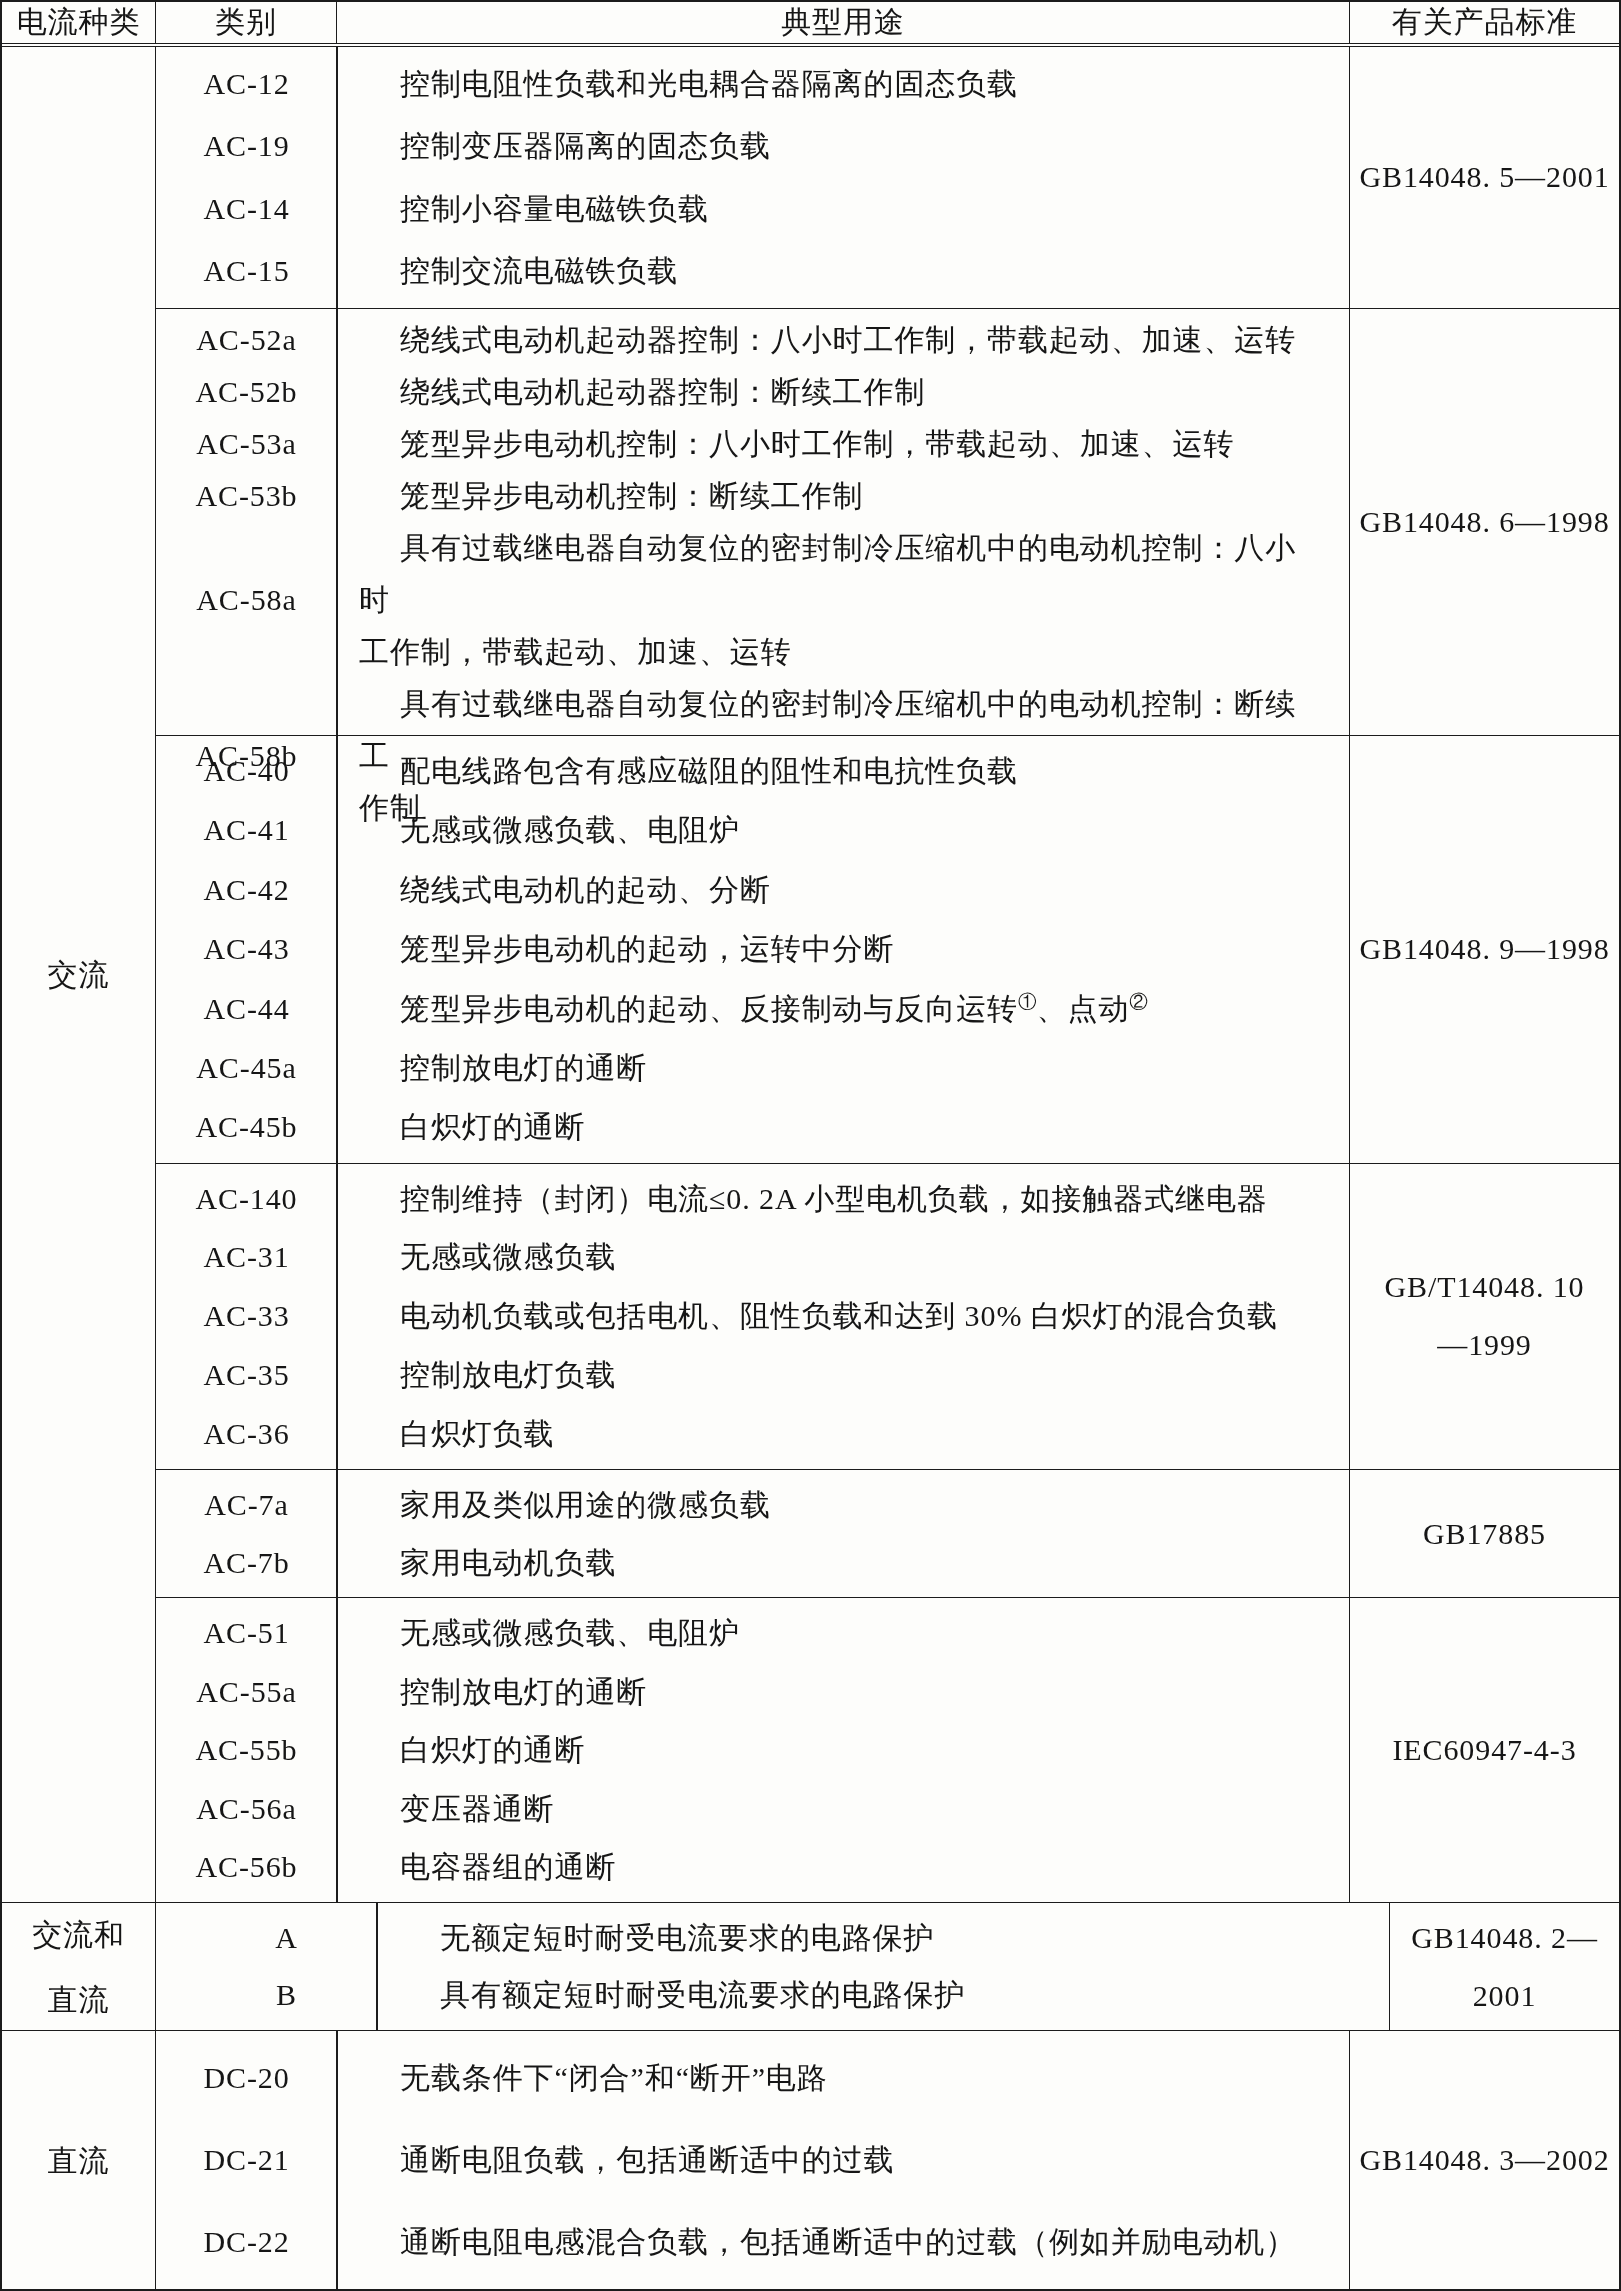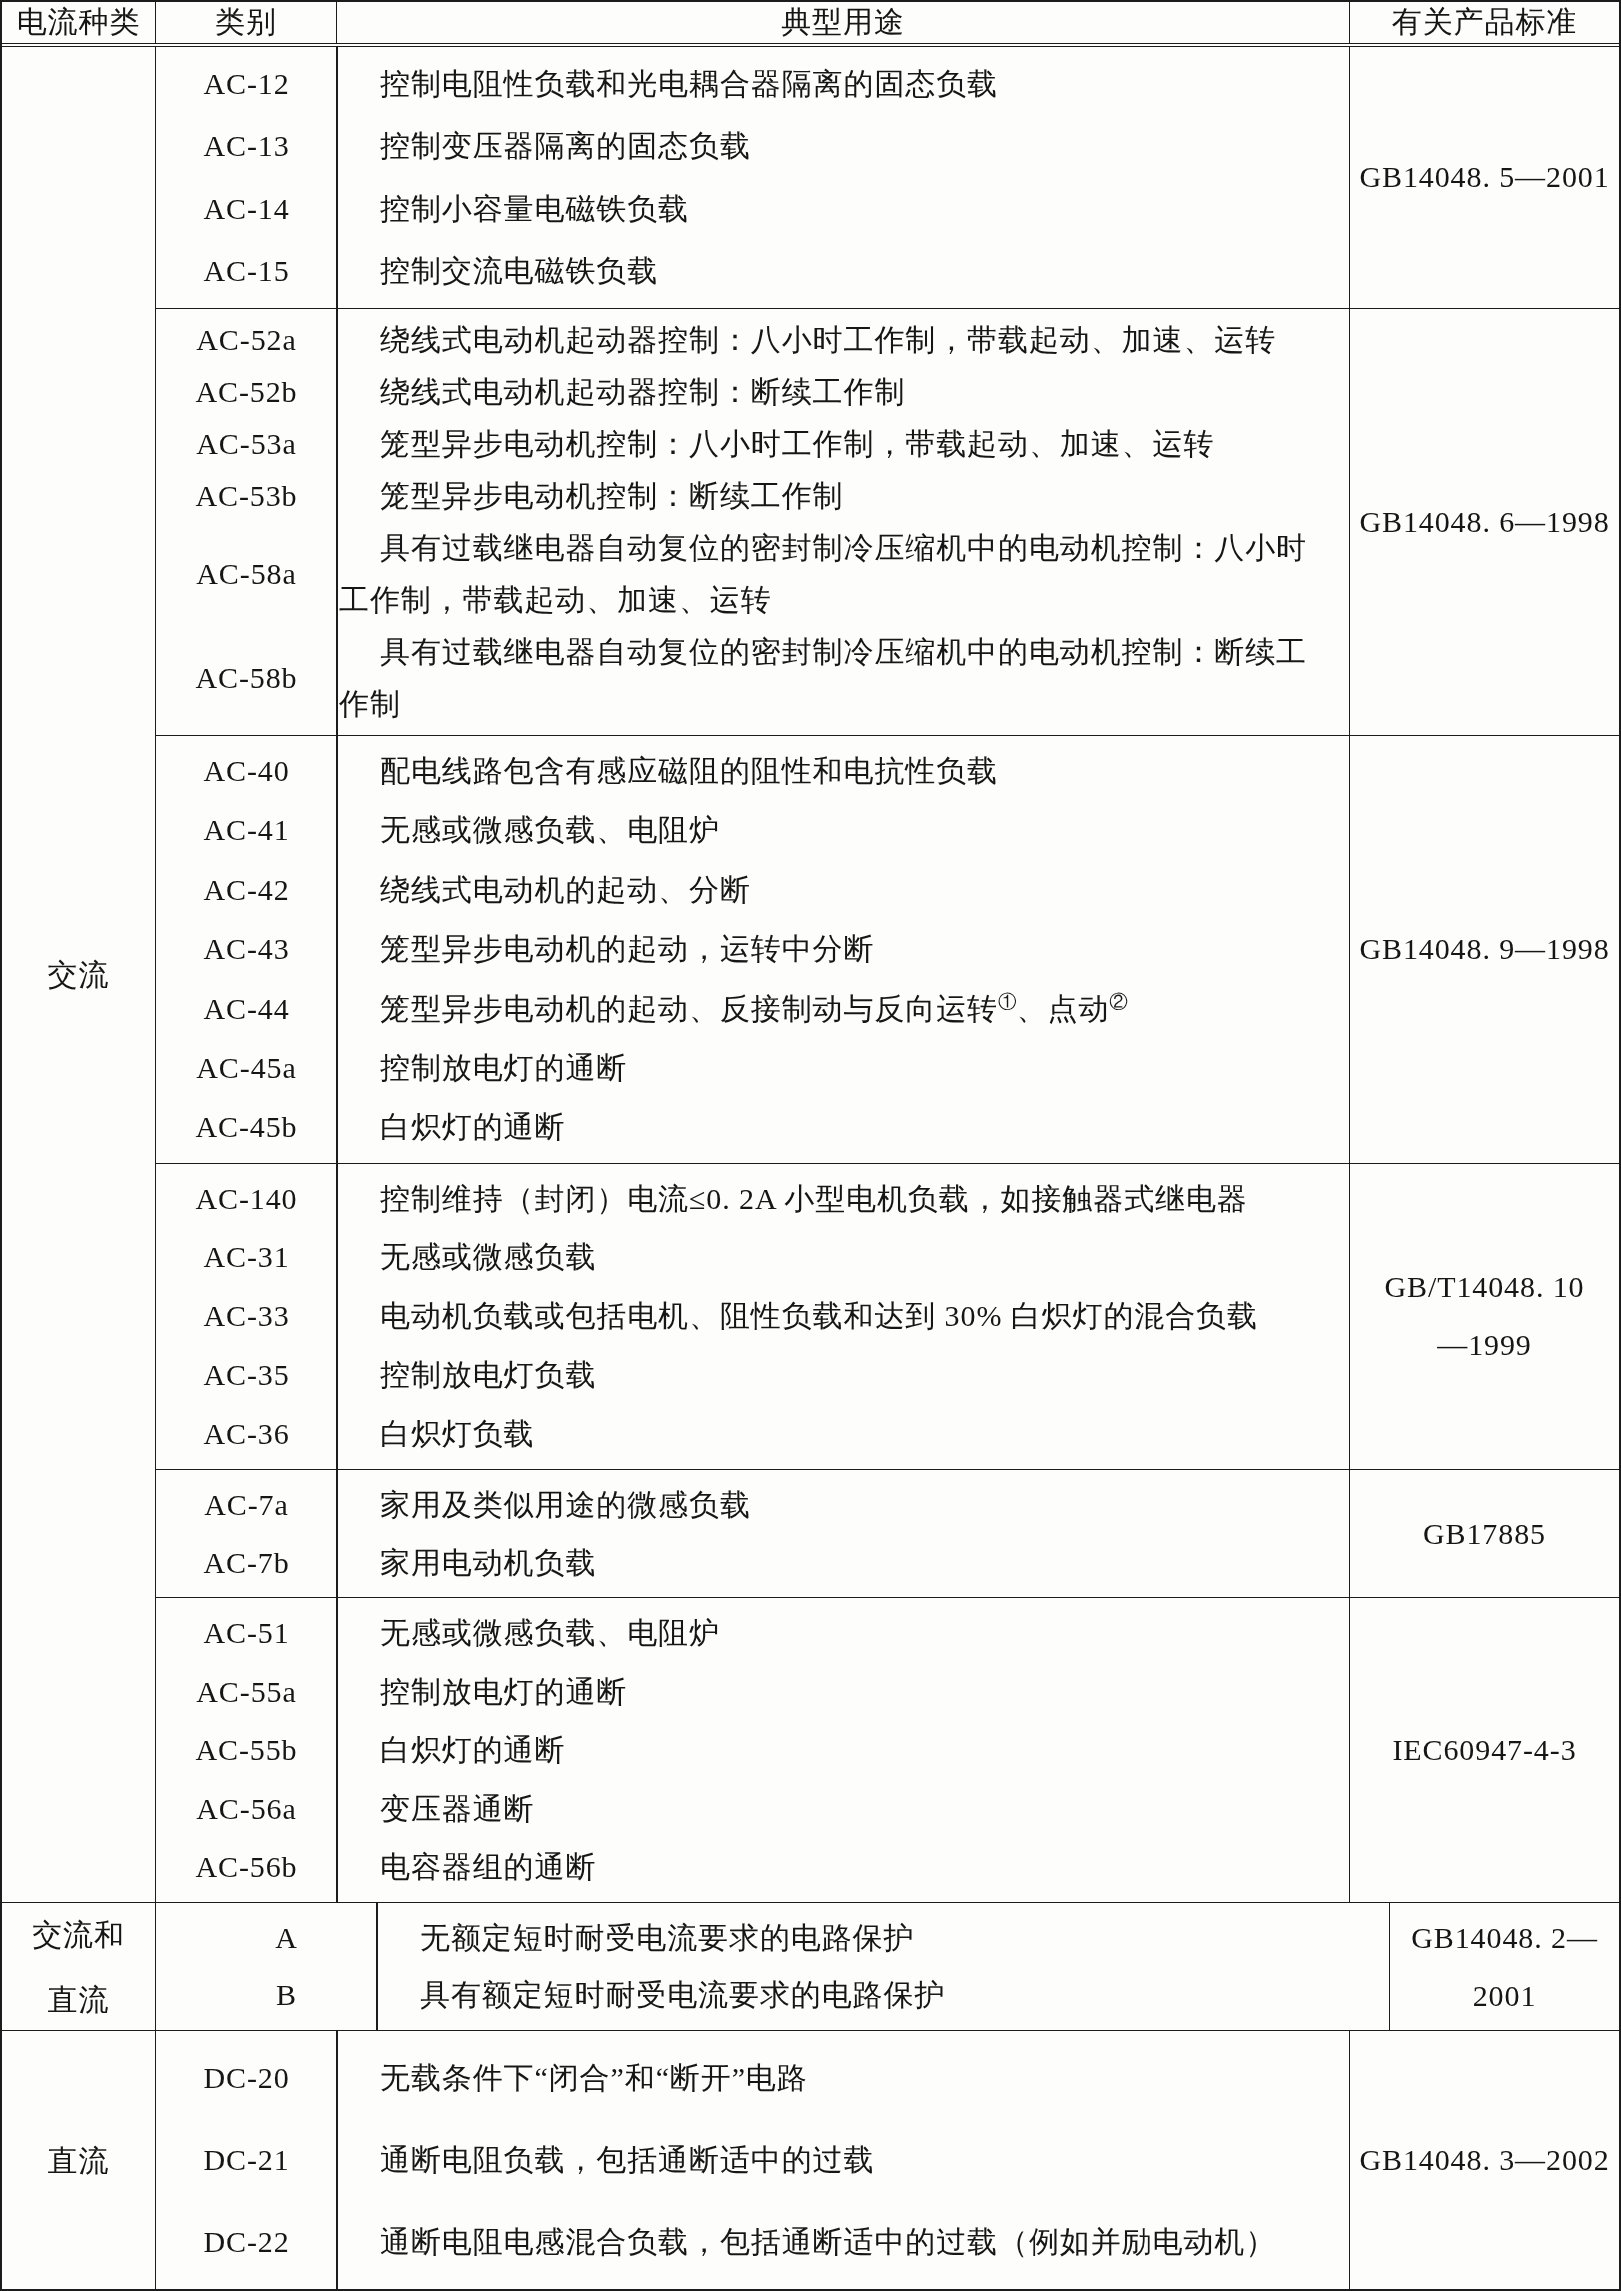--- a/index.html
+++ b/index.html
@@ -61,21 +61,21 @@
     content:""; position:absolute; top:0; bottom:0; left:180px; width:1.9px;
     background:#1c1c1c;
   }
   .row { display:flex; align-items:center; }
   .cat-cell {
     flex:0 0 181px; text-align:center;
     line-height:52px; white-space:nowrap;
   }
   .use-cell {
     flex:1 1 auto;
-    padding:0 24px 0 2px;
+    padding:0 24px 0 22px;
     text-indent:41px;
     line-height:52px;
     white-space:pre-wrap;
   }
   .use-cell sup { font-size:18.6px; line-height:0; vertical-align:super; letter-spacing:0; }
   .std-cell {
     flex:1 1 auto;
     display:flex; align-items:center; justify-content:center;
     text-align:center; white-space:pre-wrap;
     line-height:58px;
@@ -95,21 +95,21 @@
       <div class="band" style="height: 1855px;">
         <div class="kind-cell">交流</div>
         <div class="sections">
           <div class="section" style="height: 261px;">
             <div class="rows">
               <div class="row">
                 <div class="cat-cell">AC-12</div>
                 <div class="use-cell">控制电阻性负载和光电耦合器隔离的固态负载</div>
               </div>
               <div class="row">
-                <div class="cat-cell">AC-13</div>
+                <div class="cat-cell">AC-19</div>
                 <div class="use-cell">控制变压器隔离的固态负载</div>
               </div>
               <div class="row">
                 <div class="cat-cell">AC-14</div>
                 <div class="use-cell">控制小容量电磁铁负载</div>
               </div>
               <div class="row">
                 <div class="cat-cell">AC-15</div>
                 <div class="use-cell">控制交流电磁铁负载</div>
               </div>

